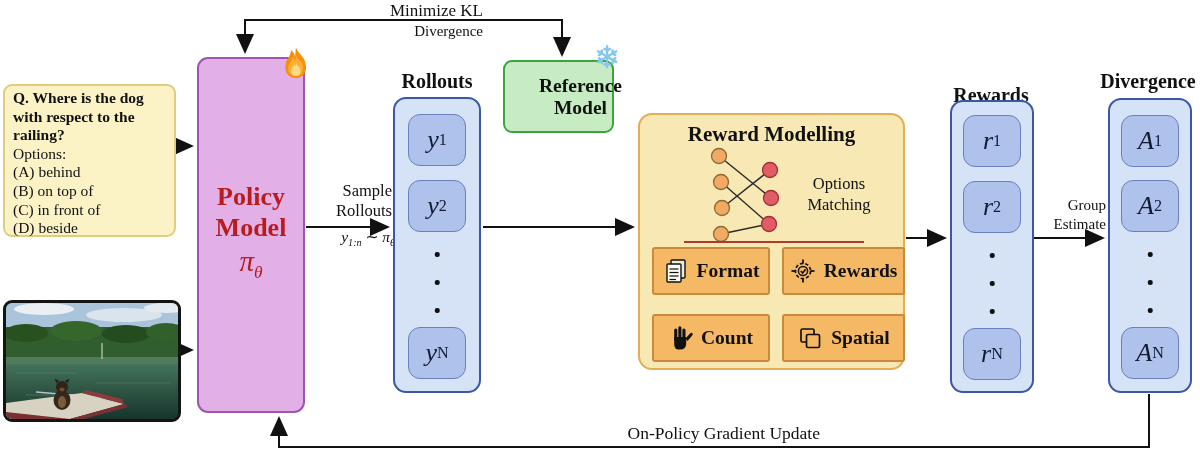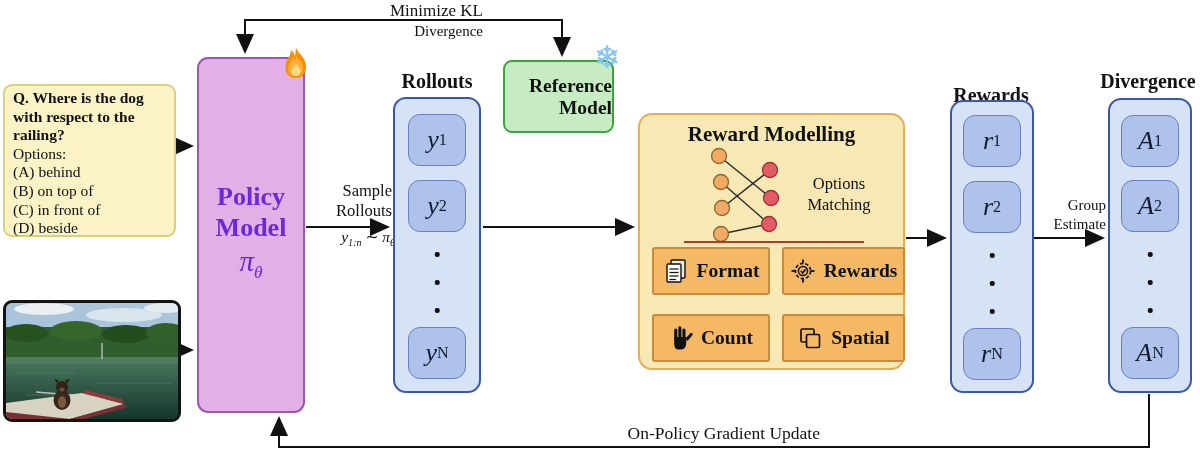--- a/index.html
+++ b/index.html
@@ -15,30 +15,30 @@
   .qbox .q { font-weight:bold; }
 
   
   .photo { left:3px; top:300px; width:178px; height:122px; border:3px solid #141414;
            border-radius:9px; overflow:hidden; background:#34543f; }
   .photo svg { display:block; width:100%; height:100%; }
 
   
   .policy { left:197px; top:57px; width:108px; height:356px; background:#E2AFE6;
             border:2.5px solid #9E55B0; border-radius:11px; display:flex; flex-direction:column;
-            align-items:center; justify-content:center; gap:1px; color:#6d28d9; }
+            align-items:center; justify-content:center; gap:1px; color:#b91c1c; }
   .policy .ln { font-weight:bold; font-size:26px; line-height:30px; }
   .policy .sym { font-size:29px; font-style:italic; line-height:34px; }
 
   .flame { left:276px; top:44px; width:40px; height:42px; }
 
   
   .refbox { left:503px; top:60px; width:111px; height:73px; background:#C7ECC3;
             border:2.5px solid #3FA23F; border-radius:9px; display:flex; flex-direction:column;
-            align-items:flex-end; justify-content:center; color:#111;padding-left:44px; }
+            align-items:center; justify-content:center; color:#111;padding-left:44px; }
   .refbox .ln { font-weight:bold; font-size:19.5px; line-height:22px; }
   .snow { left:594px; top:42px; font-size:31px; color:#86C9EF; line-height:31px;
           text-shadow:0 0 1px #5aa8d8; font-family:"DejaVu Sans", sans-serif; }
 
   
   .col-label { font-weight:bold; font-size:20px; text-align:center; color:#111; }
   .bluecol { background:#D6E2F5; border:2px solid #3B57A8; border-radius:13px; }
   .item { position:absolute; left:50%; transform:translateX(-50%); width:58px; height:52px;
           background:#AEC2EC; border:1.6px solid #6880C0; border-radius:12px;
           display:flex; align-items:center; justify-content:center;

